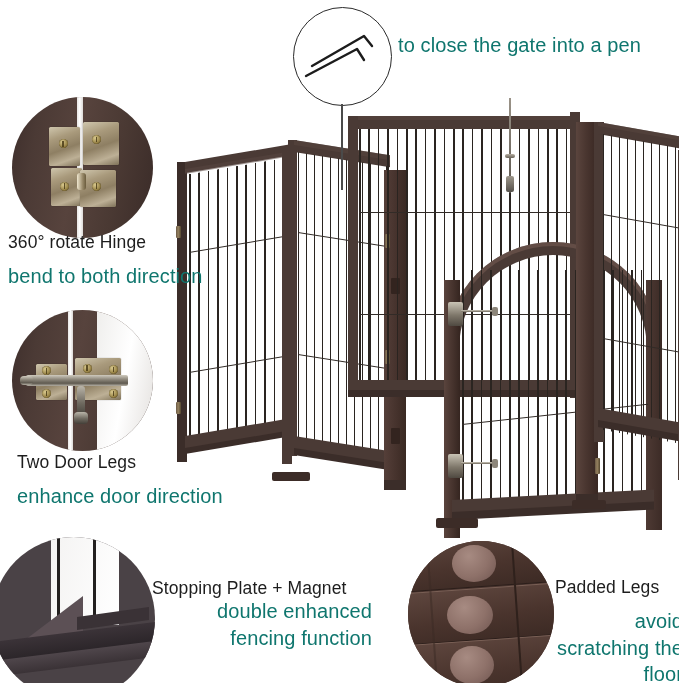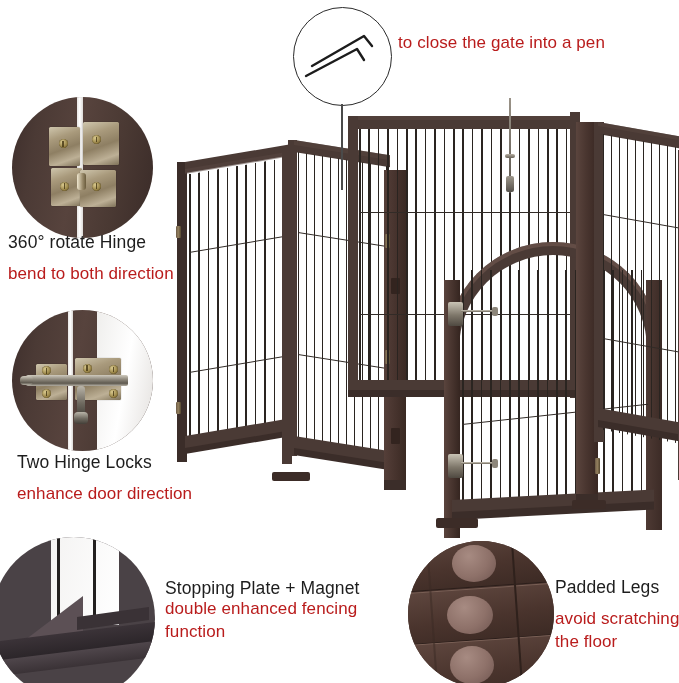--- a/index.html
+++ b/index.html
@@ -15,24 +15,25 @@
 
   
   .cap-title{
     font-size:17.5px;
     color:#1d1d1d;
     letter-spacing:.1px;
     white-space:nowrap;
     line-height:1.15;
   }
   .cap-sub{
-    font-size:17px;
-    color:#b91c1c;
+    font-size:20px;
+    color:#0f766e;
     letter-spacing:.1px;
     line-height:1.32;
+    text-align:right;
   }
 
   
   .bubble{
     position:absolute;
     border-radius:50%;
     overflow:hidden;
   }
   .bubble.outline{
     border:1.6px solid #2b2b2b;
@@ -113,21 +114,21 @@
   }
 
   
   .caption{position:absolute;}
   #pin-caption{left:398px;top:20px;}
   #pin-caption .cap-sub{margin-top:12px;}
   #hinge-caption{left:8px;top:232px;}
   #hinge-caption .cap-sub{margin-top:11px;}
   #lock-caption{left:17px;top:452px;}
   #lock-caption .cap-sub{margin-top:11px;}
-  #plate-caption{left:165px;top:578px;width:220px;}
+  #plate-caption{left:152px;top:578px;width:220px;}
   #plate-caption .cap-sub{}
   #legs-caption{left:555px;top:577px;width:128px;}
   #legs-caption .cap-sub{margin-top:11px;}
 
   
   #product{position:absolute;left:180px;top:100px;width:500px;height:445px;}
   .pnl{position:absolute;}
 
   
   .rail{position:absolute;background:#4a3a35;}
@@ -371,21 +372,21 @@
     <div class="bolt-knob" style="left:46%;top:54%;width:6%;height:22%;"></div>
     <div class="bolt-knob" style="left:44%;top:72%;width:10%;height:9%;border-radius:4px;"></div>
 
     <div class="screw" style="left:21%;top:40%;width:9px;height:9px;"></div>
     <div class="screw" style="left:21%;top:56%;width:9px;height:9px;"></div>
     <div class="screw" style="left:50%;top:38%;width:9px;height:9px;"></div>
     <div class="screw" style="left:69%;top:39%;width:9px;height:9px;"></div>
     <div class="screw" style="left:69%;top:56%;width:9px;height:9px;"></div>
   </div>
   <div class="caption" id="lock-caption">
-    <div class="cap-title">Two Hinge Locks</div>
+    <div class="cap-title">Two Door Legs</div>
     <div class="cap-sub">enhance door direction</div>
   </div>
 
   <div class="bubble" id="plate-bubble">
     <div class="plate-bg"></div>
 
     <div style="position:absolute;left:36%;top:-2%;width:42%;height:56%;
                 background:linear-gradient(100deg,#f4f3f2,#ffffff);"></div>
 
     <div style="position:absolute;left:40%;top:-2%;width:3px;height:58%;background:#23201f;"></div>

